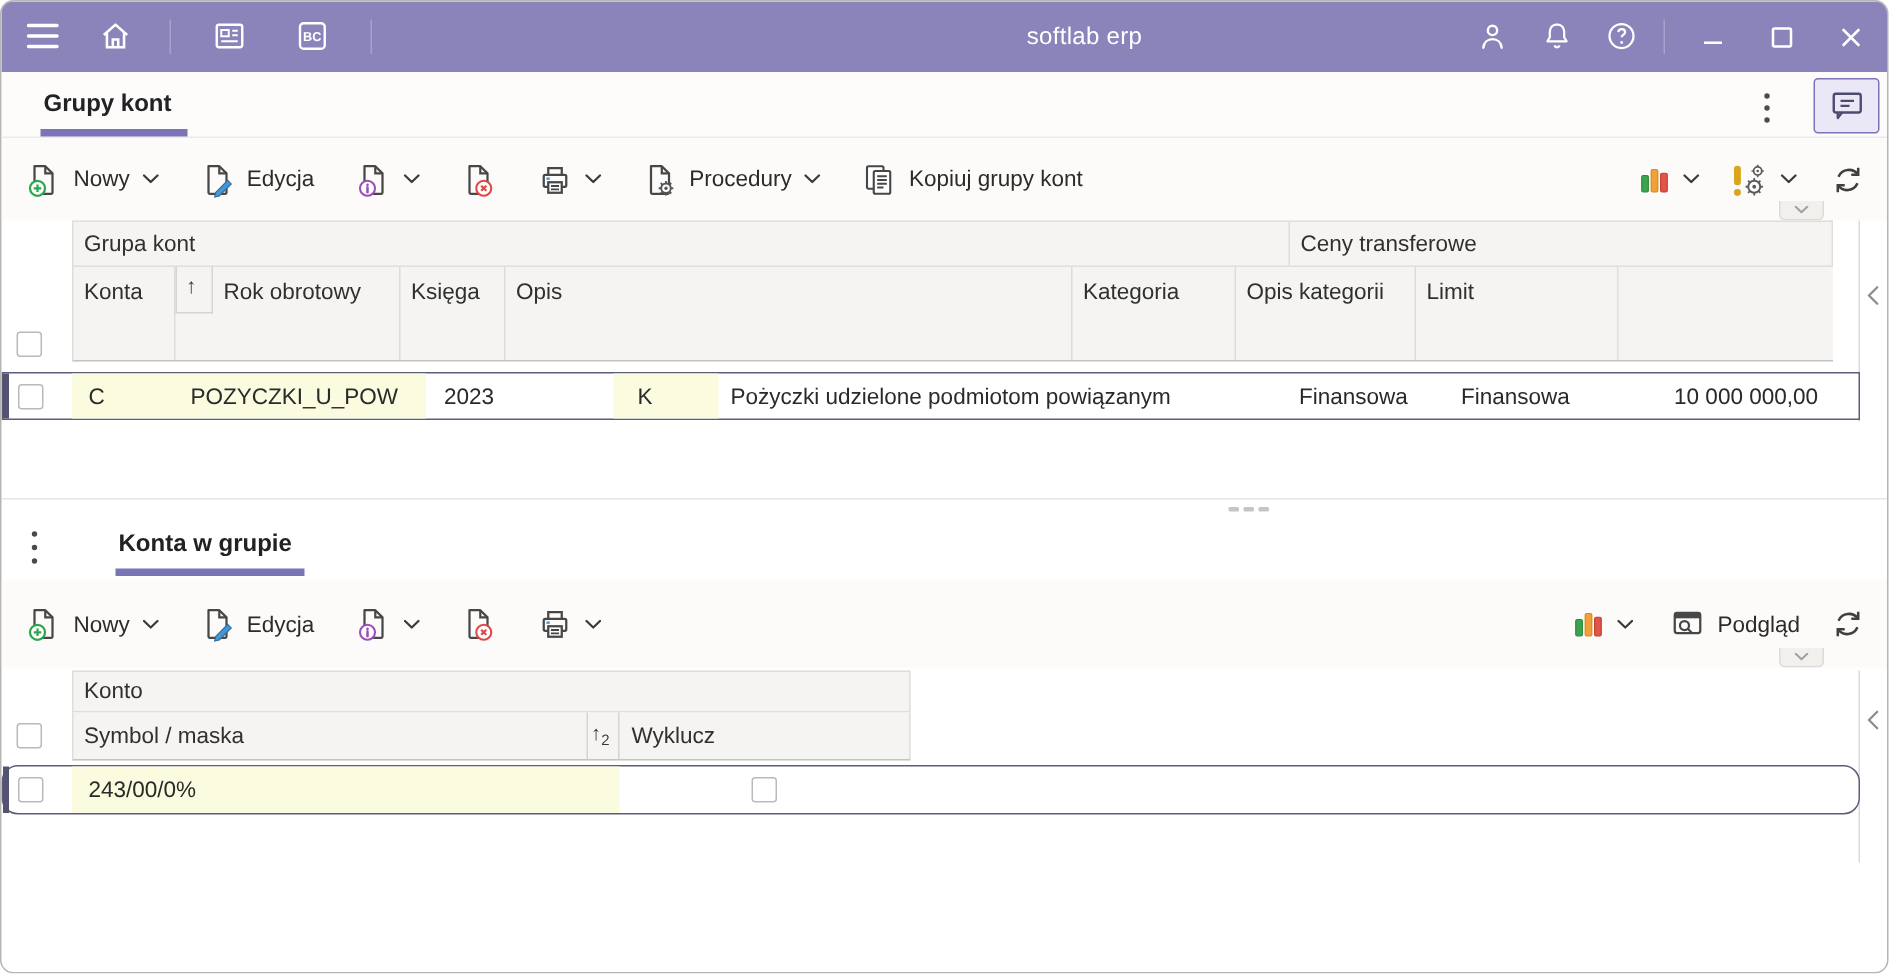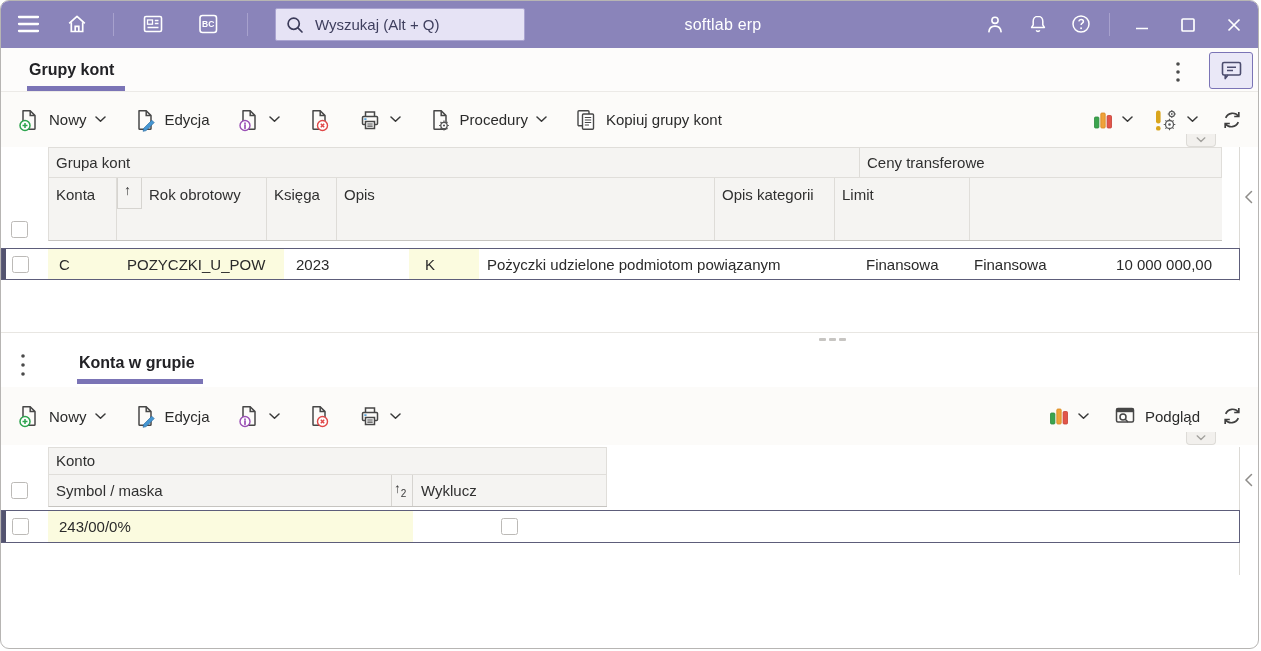--- a/index.html
+++ b/index.html
@@ -96,21 +96,21 @@
   .g2-ghead { left:47px; top:0; width:559px; height:28px; padding:4px 0 0 7px; }
   .g2-chead { position:absolute; left:47px; top:28px; width:559px; height:32px; background:#f5f4f2;
               border-left:1px solid #e0deda; border-bottom:1px solid #c6c4c0; display:flex; align-items:center; }
   .h2-symbol { width:342px; padding-left:7px; cursor:pointer; }
   .h2-sort { width:22px; height:100%; border-left:1px solid #d6d4d0; border-right:1px solid #d6d4d0;
              padding:6px 0 0 2px; font-size:13.5px; color:#3a3a3a; cursor:pointer; }
   .h2-sort sub { font-size:10px; }
   .h2-wyklucz { width:194px; height:100%; display:flex; align-items:center; padding-left:8px;
                 border-right:1px solid #e0deda; cursor:pointer; }
   .g2-headcb { position:absolute; left:10px; top:35px; }
-  .g2-row { position:absolute; left:0; width:1239px; background:#fff; display:flex; align-items:stretch; cursor:pointer; }
+  .g2-row { position:absolute; left:0; width:1239px; background:#fff; display:flex; align-items:stretch; cursor:pointer;border-radius:11px; }
   .g2-row1 { top:63px; height:33px; }
   .g2-row2 { top:96px; height:32px; border-bottom:1px solid #d6d4d0; padding-left:1px; }
   .r2-cb{width:46px; padding-left:10px;} .r2-symbol{width:365px; padding-left:11px;}
   .r2-wyklucz{width:193px; justify-content:center;} .r2-fill{flex:1;}
 </style>
 </head>
 <body>
 
 <div class="window">
 
@@ -135,27 +135,20 @@
           <path d="M13.8 8.5h3.7M13.8 11.5h3.7M6.5 15.5h11" stroke="#fff" stroke-width="1.3" fill="none"></path>
         </svg>
     </button>
     <button class="tb-ibtn" style="left:195px; top:11px;">
       <svg width="24" height="24" viewBox="0 0 24 24">
           <rect x="4" y="3.5" width="16.5" height="17" rx="2.5" fill="none" stroke="#fff" stroke-width="1.6"></rect>
           <text x="12.2" y="15" font-size="8.5" font-weight="bold" fill="#fff" text-anchor="middle" font-family="Liberation Sans, sans-serif">BC</text>
         </svg>
     </button>
     <span class="tb-sep" style="left:246px;"></span>
-    <div class="tb-search">
-      <svg width="20" height="20" viewBox="0 0 20 20">
-          <circle cx="8.7" cy="8.7" r="5.6" fill="none" stroke="#3c3c5a" stroke-width="1.7"></circle>
-          <path d="M12.9 12.9 17 17" stroke="#3c3c5a" stroke-width="1.7" stroke-linecap="round"></path>
-        </svg>
-      <input type="text" placeholder="Wyszukaj (Alt + Q)" style="">
-    </div>
     <span class="tb-title">softlab erp</span>
     <button class="tb-ibtn" style="left:982px; top:11px;">
       <svg width="24" height="24" viewBox="0 0 24 24">
           <circle cx="12" cy="8.3" r="3.1" fill="none" stroke="#fff" stroke-width="1.6"></circle>
           <path d="M5.9 19.8c.4-3.6 3-5.7 6.1-5.7s5.7 2.1 6.1 5.7" fill="none" stroke="#fff" stroke-width="1.6" stroke-linecap="round"></path>
         </svg>
     </button>
     <button class="tb-ibtn" style="left:1025px; top:11px;">
       <svg width="24" height="24" viewBox="0 0 24 24">
           <path d="M12 4.2c-2.9 0-4.8 2.2-4.8 5v3.6l-1.6 2.7h12.8l-1.6-2.7V9.2c0-2.8-1.9-5-4.8-5z" fill="none" stroke="#fff" stroke-width="1.5" stroke-linejoin="round"></path>
@@ -325,20 +318,21 @@
     <div class="ghead g1-ghead">
       <span class="ghl hdr-txt">Grupa kont</span>
       <span class="ghl2 hdr-txt">Ceny transferowe</span>
     </div>
     <div class="g1-chead">
       <div class="hc hc-rodzaj hdr-txt">Konta</div>
       <div class="sortbox"><span>↑</span></div>
       <div class="hc hc-rok hdr-txt">Rok obrotowy</div>
       <div class="hc hc-ksiega hdr-txt">Księga</div>
       <div class="hc hc-opis hdr-txt">Opis</div>
+      <div class="hc hc-kat hdr-txt">Kategoria</div>
       <div class="hc hc-opisk hdr-txt">Opis kategorii</div>
       <div class="hc hc-limit hdr-txt">Limit</div>
     </div>
     <button class="cb g1-headcb"></button>
     <span class="vline" style="height:134px;"></span>
 
     <div class="g1-row row-sel">
       <div class="rc rc-cb">
           <button class="cb"></button>
         </div>

